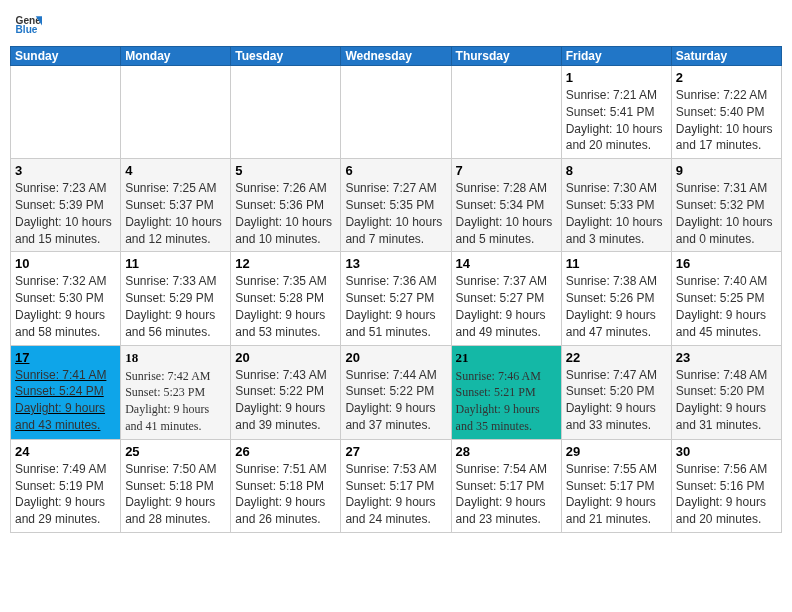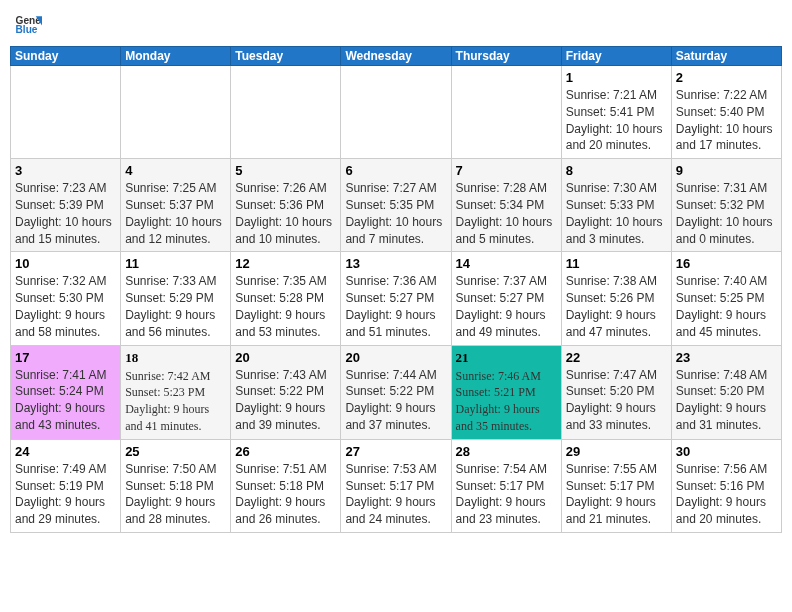--- a/index.html
+++ b/index.html
@@ -181,21 +181,21 @@
         <td>
           <span class="day-num">11</span>
           <div class="day-info">Sunrise: 7:38 AM<br>Sunset: 5:26 PM<br>Daylight: 9 hours and 47 minutes.</div>
         </td>
         <td>
           <span class="day-num">16</span>
           <div class="day-info">Sunrise: 7:40 AM<br>Sunset: 5:25 PM<br>Daylight: 9 hours and 45 minutes.</div>
         </td>
       </tr>
       <tr>
-        <td style="background: #f0abfc;">
+        <td style="background: #0ea5e9; text-decoration: underline;">
           <span class="day-num">17</span>
           <div class="day-info">Sunrise: 7:41 AM<br>Sunset: 5:24 PM<br>Daylight: 9 hours and 43 minutes.</div>
         </td>
         <td style="background: rgb(245, 245, 245); font-family: Liberation Serif, serif;">
           <span class="day-num">18</span>
           <div class="day-info">Sunrise: 7:42 AM<br>Sunset: 5:23 PM<br>Daylight: 9 hours and 41 minutes.</div>
         </td>
         <td style="background: rgb(245, 245, 245);">
           <span class="day-num">20</span>
           <div class="day-info">Sunrise: 7:43 AM<br>Sunset: 5:22 PM<br>Daylight: 9 hours and 39 minutes.</div>

